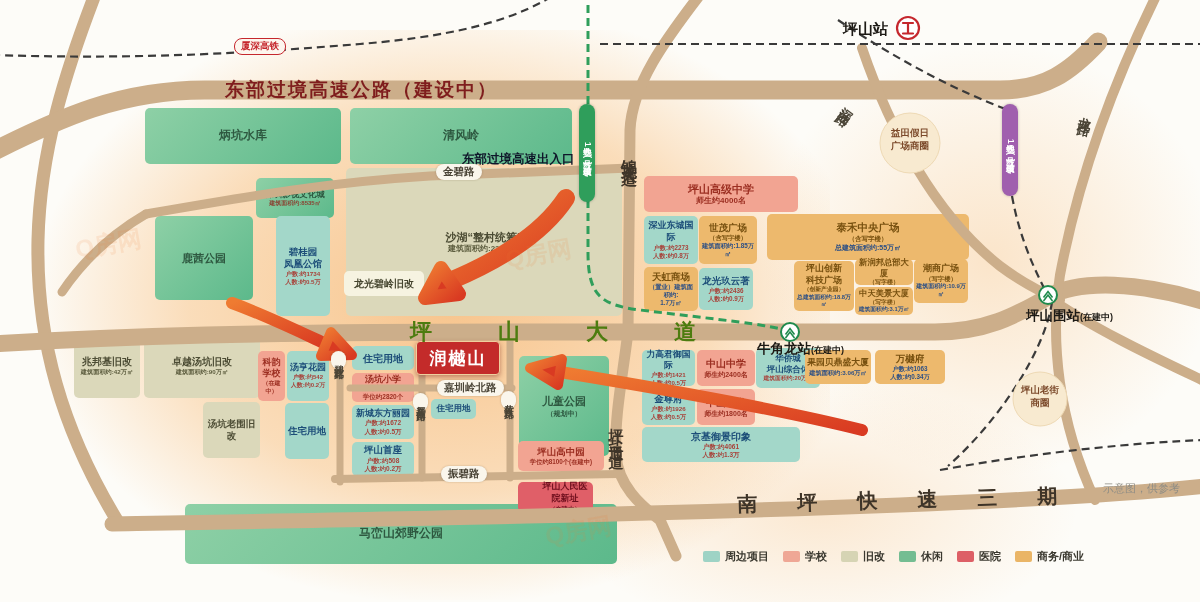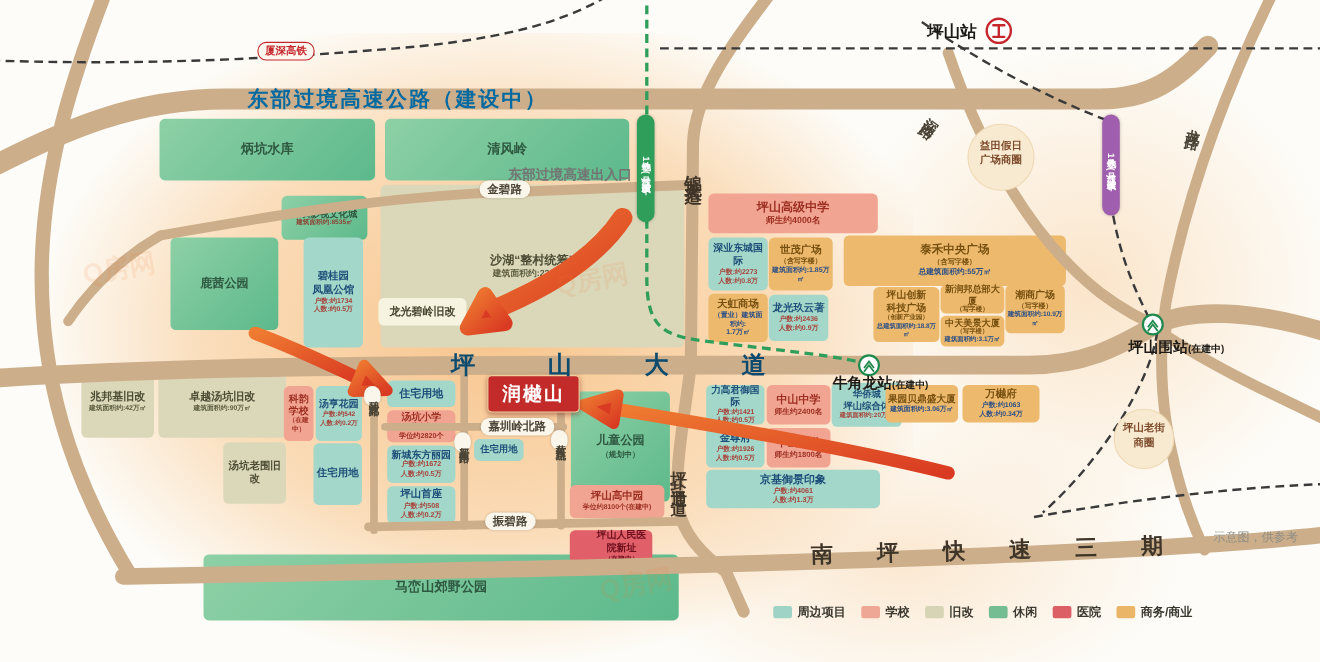--- a/index.html
+++ b/index.html
@@ -47,21 +47,21 @@
   .hsr-pill{position:absolute;background:#fdf6ee;border:1.4px solid #c5272d;color:#c5272d;
             border-radius:8px;font-weight:bold;display:flex;align-items:center;justify-content:center;}
   .stlabel{position:absolute;font-weight:bold;color:#1d1a15;white-space:nowrap;}
   .stst{font-size:9px;}
   .circle-label{position:absolute;text-align:center;font-weight:bold;color:#7c4a2b;line-height:1.35;}
   .legend{position:absolute;left:703px;top:549px;display:flex;align-items:center;gap:14px;}
   .legend-item{display:flex;align-items:center;gap:5px;}
   .legend-swatch{width:17px;height:11px;border-radius:2px;}
   .legend-label{font-size:11px;font-weight:bold;color:#3a382f;}
   .disclaimer{position:absolute;left:1103px;top:481px;font-size:11px;color:#8f8d85;}
-  .project-box{position:absolute;left:443px;top:341px;width:82px;height:32px;background:#c32b2a;
+  .project-box{position:absolute;left:416px;top:341px;width:82px;height:32px;background:#c32b2a;
                border:1.5px solid #efcf9e;border-radius:4px;color:#fff;font-size:17px;font-weight:bold;
                letter-spacing:2px;display:flex;align-items:center;justify-content:center;
                box-shadow:0 2px 5px rgba(120,30,20,.45);}
   .wm{position:absolute;color:rgba(235,120,50,.12);font-weight:bold;font-size:24px;transform:rotate(-10deg);}
 </style>
 </head>
 <body>
 
 <div id="stage">
   <div class="glow glow1"></div>
@@ -322,24 +322,24 @@
         </div>
         <div class="legend-item">
           <span class="legend-swatch" style="background: rgb(221, 95, 102);"></span>
           <span class="legend-label">医院</span>
         </div>
         <div class="legend-item">
           <span class="legend-swatch" style="background: rgb(234, 181, 102);"></span>
           <span class="legend-label">商务/商业</span>
         </div>
       </div>
-  <div class="rlabel " style="left: 225px; top: 77px; font-size: 19px; letter-spacing: 2px; color: #0369a1;">东部过境高速公路（建设中）</div>
-      <div class="rlabel " style="left: 462px; top: 151px; font-size: 12.5px; color: #737373;">东部过境高速出入口</div>
+  <div class="rlabel " style="left: 225px; top: 77px; font-size: 19px; letter-spacing: 2px; color: #7f1d1d;">东部过境高速公路（建设中）</div>
+      <div class="rlabel " style="left: 462px; top: 151px; font-size: 12.5px; color: #0f172a;">东部过境高速出入口</div>
       <div class="rlabel pill" style="left: 436px; top: 164px; font-size: 10.5px;">金碧路</div>
-      <div class="rlabel " style="left: 410px; top: 317px; font-size: 22px; letter-spacing: 66px; color: #0c4a6e;">坪山大道</div>
+      <div class="rlabel " style="left: 410px; top: 317px; font-size: 22px; letter-spacing: 66px; color: #4d7c0f;">坪山大道</div>
       <div class="rlabel vlabel" style="left: 618px; top: 146px; font-size: 16px; color: rgb(62, 52, 40);">锦龙大道</div>
       <div class="rlabel pill" style="left: 441px; top: 466px; font-size: 10.5px;">振碧路</div>
       <div class="rlabel pill" style="left: 437px; top: 380px; font-size: 10.5px;">嘉圳岭北路</div>
       <div class="rlabel vpill" style="left: 413px; top: 393px; font-size: 9.5px;">新居南路</div>
       <div class="rlabel vpill" style="left: 501px; top: 391px; font-size: 9.5px;">黄竹坑路</div>
       <div class="rlabel vpill" style="left: 331px; top: 351px; font-size: 9.5px;">碧沙北路</div>
       <div class="rlabel vlabel" style="left: 606px; top: 416px; font-size: 15px; letter-spacing: 9px; color: rgb(62, 52, 40);">坪盐通道</div>
       <div class="rlabel " style="left: 737px; top: 491px; font-size: 20px; letter-spacing: 40px; color: rgb(62, 52, 40); transform: rotate(-1.5deg);">南坪快速三期</div>
       <div class="rlabel vlabel" style="left: 1078px; top: 106px; font-size: 13px; letter-spacing: 3px; transform: rotate(10deg);">龙坪路</div>
       <div class="rlabel vlabel" style="left: 848px; top: 96px; font-size: 13px; letter-spacing: 3px; transform: rotate(36deg);">深汕路</div>

